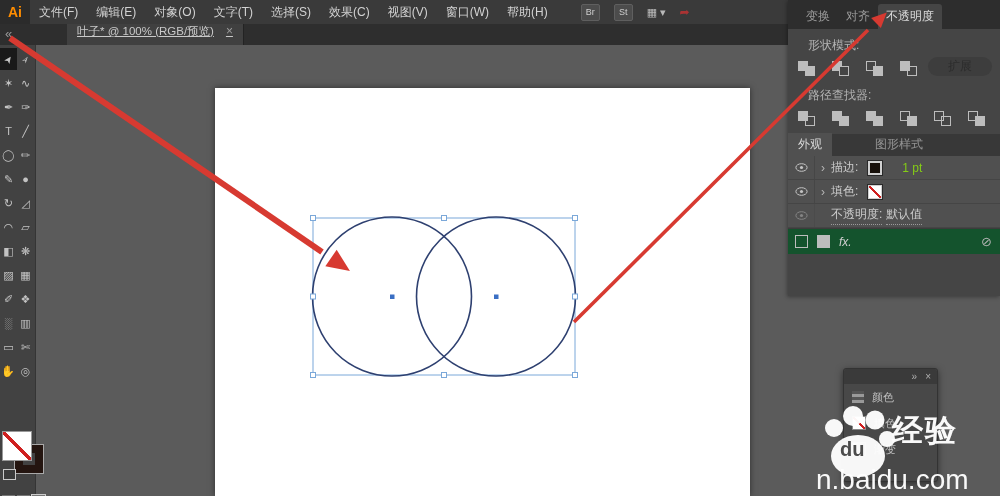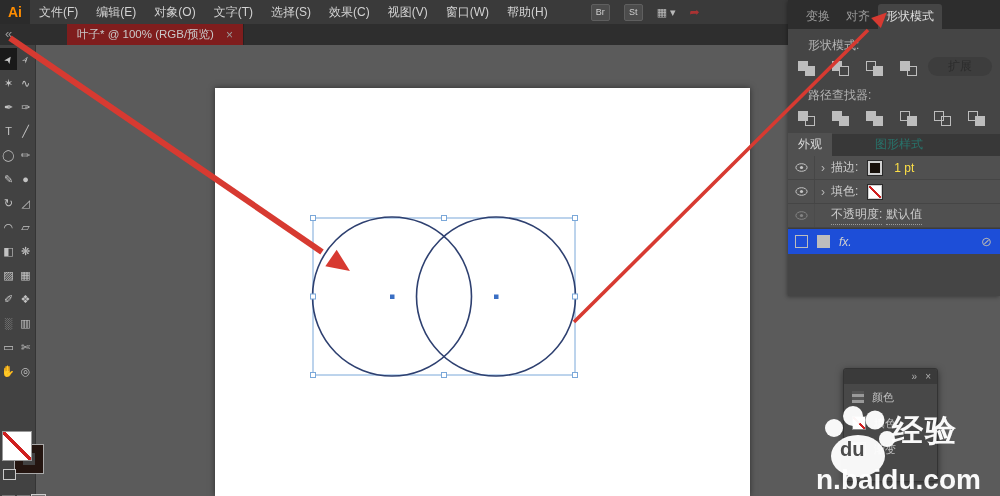--- a/index.html
+++ b/index.html
@@ -2,28 +2,28 @@
 <html><head>
 <meta charset="utf-8">
 <style>
   html,body{margin:0;padding:0;background:#5b5b5b;width:1000px;height:496px;overflow:hidden;
     font-family:"Liberation Sans","DejaVu Sans",sans-serif;}
   .abs{position:absolute;}
   
   #menubar{left:0;top:0;width:788px;height:24px;background:#3a3a3a;display:flex;align-items:center;z-index:6;border-bottom:1px solid #2a2a2a;}
   #ai-logo{width:30px;height:24px;background:#2b2b2b;color:#ff8d00;font-weight:bold;font-size:14px;display:flex;align-items:center;justify-content:center;}
   .menu-item{font-size:12px;color:#d2d2d2;padding:0 9px;line-height:24px;white-space:nowrap;}
-  .mb-icons{display:flex;align-items:center;gap:14px;margin-left:34px;}
+  .mb-icons{display:flex;align-items:center;gap:14px;margin-left:24px;}
   .mini-app{width:17px;height:15px;background:#4c4c4c;border:1px solid #5f5f5f;border-radius:2px;color:#cfcfcf;font-size:9px;display:flex;align-items:center;justify-content:center;}
   .ws{color:#b9b9b9;font-size:11px;display:flex;align-items:center;gap:3px;}
   .share{color:#a33;font-size:12px;}
   
   #tabbar{left:0;top:24px;width:788px;height:21px;background:#2e2e2e;z-index:6;}
   #collapse{position:absolute;left:5px;top:2px;color:#999;font-size:13px;}
-  #doctab{position:absolute;left:67px;top:0;height:21px;background:#7f1d1d;display:flex;align-items:center;padding:0 10px;color:#c9c9c9;font-size:11.5px;border-right:1px solid #232323;}
+  #doctab{position:absolute;left:67px;top:0;height:21px;background:#404040;display:flex;align-items:flex-start;padding:0 10px;color:#c9c9c9;font-size:11.5px;border-right:1px solid #232323;text-decoration:underline;}
   #doctab .close{margin-left:12px;color:#9c9c9c;font-size:12px;}
   
   #toolbar{left:0;top:45px;width:35px;height:451px;background:#424242;border-right:1px solid #353535;z-index:5;}
   .tgrid{display:grid;grid-template-columns:17px 17px;grid-auto-rows:24px;justify-items:center;align-items:center;padding-top:2px;}
   .tool{width:17px;height:22px;display:flex;align-items:center;justify-content:center;color:#c3c3c3;font-size:11px;}
   .tool.active{background:#191919;}
   .garr{display:inline-block;transform:rotate(-55deg);font-size:10px;}
   #strokesq{left:15px;top:400px;width:12px;height:12px;border:8px solid #241510;outline:1px solid #a9a9a9;background:transparent;}
   #fillsq{left:2px;top:386px;width:28px;height:28px;background:linear-gradient(to top right,rgba(0,0,0,0) 45%,#cf2020 45%,#cf2020 55%,rgba(0,0,0,0) 55%),#fff;border:1px solid #999;}
   #miniswap{left:3px;top:424px;width:11px;height:9px;border:1px solid #c9c9c9;background:#3a3a3a;}
@@ -48,50 +48,50 @@
   .sq2 .b{left:0;top:0;}
   .sq2 .f{left:7px;top:5px;}
   .sq2 i.fill{background:#bdbdbd;}
   .sq2 i.hole{background:#454545;}
   #expandbtn{position:absolute;right:8px;top:57px;width:64px;height:19px;background:#3d3d3d;border-radius:10px;color:#2c2c2c;font-size:12px;display:flex;align-items:center;justify-content:center;}
   
   #appearance{position:absolute;left:0;top:134px;width:212px;}
   .ap-tabs{height:22px;background:#383838;display:flex;align-items:flex-end;}
   .ap-tab{font-size:12px;padding:3px 10px;}
   .ap-tab.active{background:#505050;color:#d8d8d8;}
-  .ap-tab.dim{color:#14b8a6;padding-left:43px;}
+  .ap-tab.dim{color:#ffffff;padding-left:43px;}
   .ap-body{background:#505050;}
   .ap-row{display:flex;align-items:center;border-bottom:1px solid #454545;color:#cccccc;font-size:12px;}
   .ap-row1{height:30px;background:#545454;}
   .thumb{width:20px;height:20px;background:#fff;border:1px solid #2c2c2c;outline:1px solid #888;margin:0 14px 0 5px;}
   .eyecol{width:26px;display:flex;justify-content:center;align-self:stretch;align-items:center;border-right:1px solid #464646;}
   .chev{width:16px;text-align:center;color:#b5b5b5;}
   .ap-h23{height:23px;}
   .swatch{width:14px;height:14px;box-sizing:border-box;margin-left:10px;}
   .sw-stroke{background:#17100a;border:2px solid #d0d0d0;outline:1px solid #2a2a2a;}
   .sw-fillnone{background:linear-gradient(to top right,rgba(0,0,0,0) 43%,#cf2020 43%,#cf2020 57%,rgba(0,0,0,0) 57%),#fff;border:1px solid #d0d0d0;outline:1px solid #2a2a2a;}
-  .val{margin-left:12px;color:#fde047;}
+  .val{margin-left:20px;color:#84cc16;}
   .dotted-u{border-bottom:1px dotted #9a9a9a;padding-bottom:1px;text-align:right;}
   .dim{opacity:.45;}
-  .ap-bottom{height:25px;display:flex;align-items:center;gap:9px;padding-left:7px;border-top:1px solid #3c3c3c;background:#1d4ed8;text-align:center;}
+  .ap-bottom{height:25px;display:flex;align-items:center;gap:9px;padding-left:7px;border-top:1px solid #3c3c3c;background:#14532d;text-align:center;}
   .bb-sq{width:11px;height:11px;border:1px solid #bdbdbd;}
   .bb-sq.filled{background:#bdbdbd;}
   .fx{font-style:italic;color:#cfcfcf;font-size:12px;}
   .nostyle{margin-left:auto;padding-right:8px;color:#b5b5b5;font-size:13px;}
   
   #floatpanel{left:843px;top:368px;width:93px;height:112px;background:#484848;border:1px solid #333;border-radius:3px;z-index:20;box-shadow:0 2px 7px rgba(0,0,0,.5);}
   #floatpanel .hdr{height:15px;background:#3a3a3a;border-radius:3px 3px 0 0;display:flex;justify-content:flex-end;align-items:center;gap:8px;padding:0 6px;color:#b0b0b0;font-size:10px;}
   .fp-row{height:26px;display:flex;align-items:center;gap:8px;padding:0 8px;color:#bdbdbd;font-size:11px;}
   .fp-ic{width:12px;height:12px;display:inline-block;}
   .fp-grid{background:repeating-linear-gradient(0deg,#999 0 3px,#555 3px 6px);}
   .fp-red{background:linear-gradient(to top right,#fff 42%,#cf2020 42%,#cf2020 58%,#fff 58%);border:1px solid #888;}
   .fp-grad{background:linear-gradient(90deg,#eee,#333);border:1px solid #888;}
   #watermark{left:812px;top:398px;width:188px;height:118px;z-index:40;pointer-events:none;color:#fff;}
   #wm-brand{position:absolute;left:80px;top:12px;font-size:31px;font-weight:bold;letter-spacing:2px;opacity:.97;}
-  #wm-url{position:absolute;left:4px;top:66px;font-size:28px;opacity:.97;font-weight:bold;}
+  #wm-url{position:absolute;left:4px;top:66px;font-size:28px;opacity:.97;}
   #wm-du{position:absolute;left:28px;top:40px;font-size:20px;font-weight:bold;color:#4c4c4c;}
   
   #overlay{left:0;top:0;z-index:30;pointer-events:none;}
 </style>
 </head>
 <body>
 
 <div id="canvas" class="abs"></div>
 <div id="artboard" class="abs"></div>
 
@@ -220,21 +220,21 @@
     <span class="swbtn sw-grad"></span>
     <span class="swbtn sw-none"></span>
   </div>
 
 </div>
 
 <div id="rightpanel" class="abs">
   <div class="rp-top">
     <span class="rp-tab">变换</span>
     <span class="rp-tab">对齐</span>
-    <span class="rp-tab active">形状模式</span>
+    <span class="rp-tab active">不透明度</span>
   </div>
   <div class="sect-label">形状模式:</div>
   <div class="icon-row">
     <span class="pfbtn">
         <span class="sq2">
           <i class="b fill"></i>
           <i class="f fill"></i>
         </span>
       </span>
     <span class="pfbtn">

